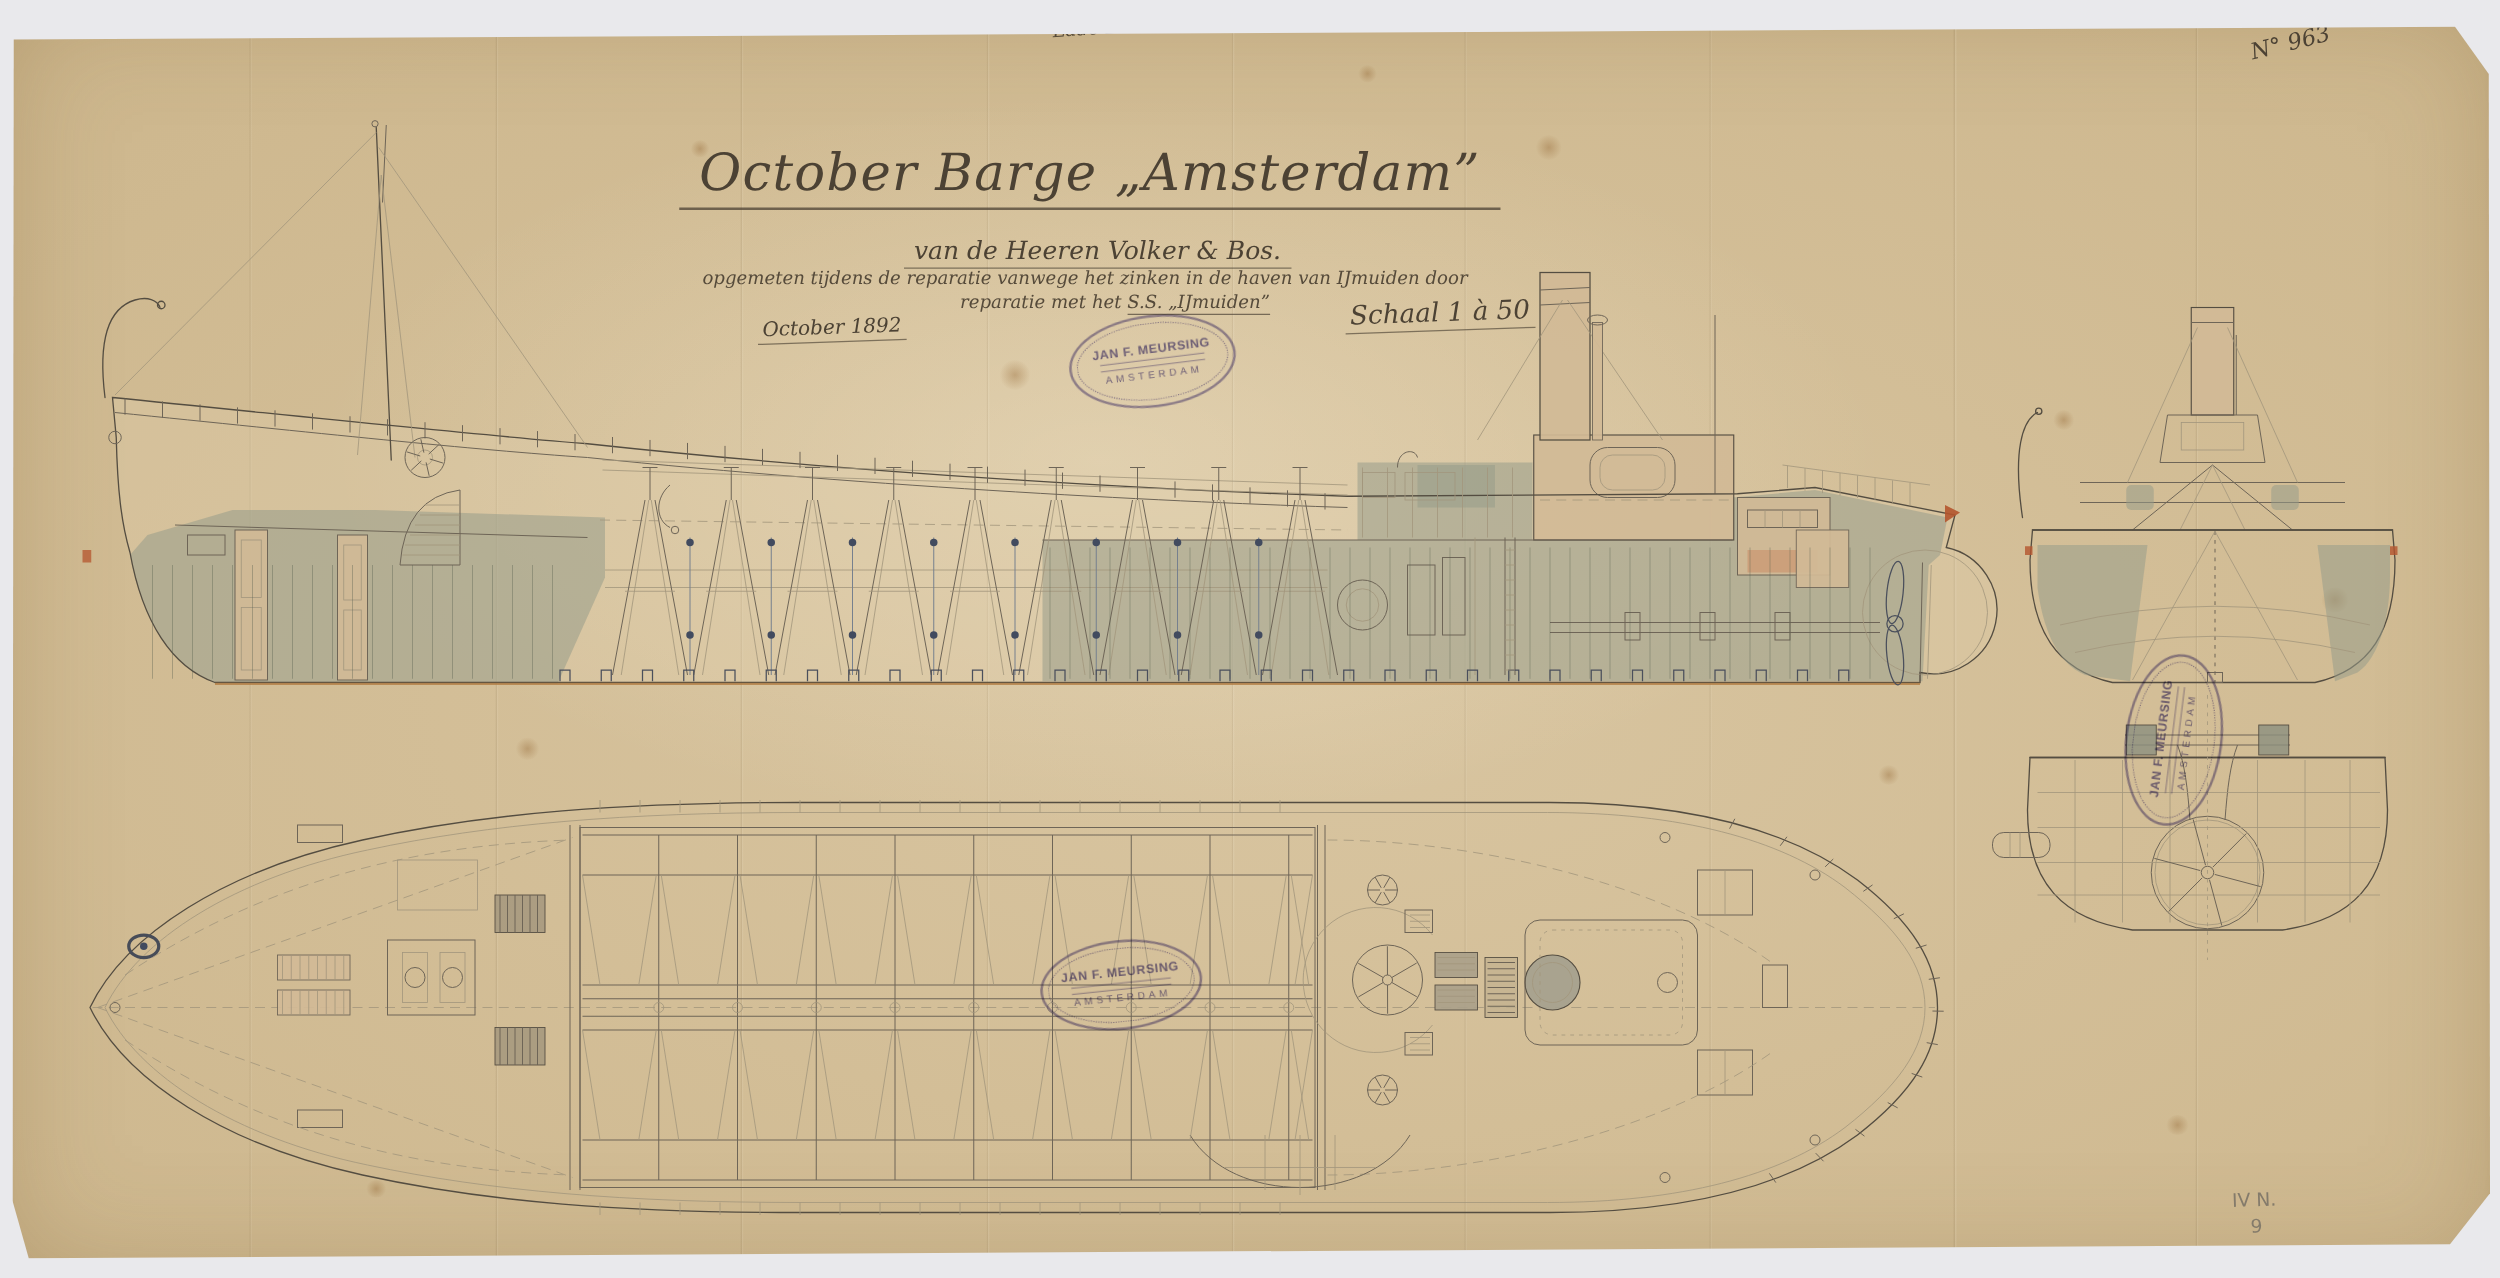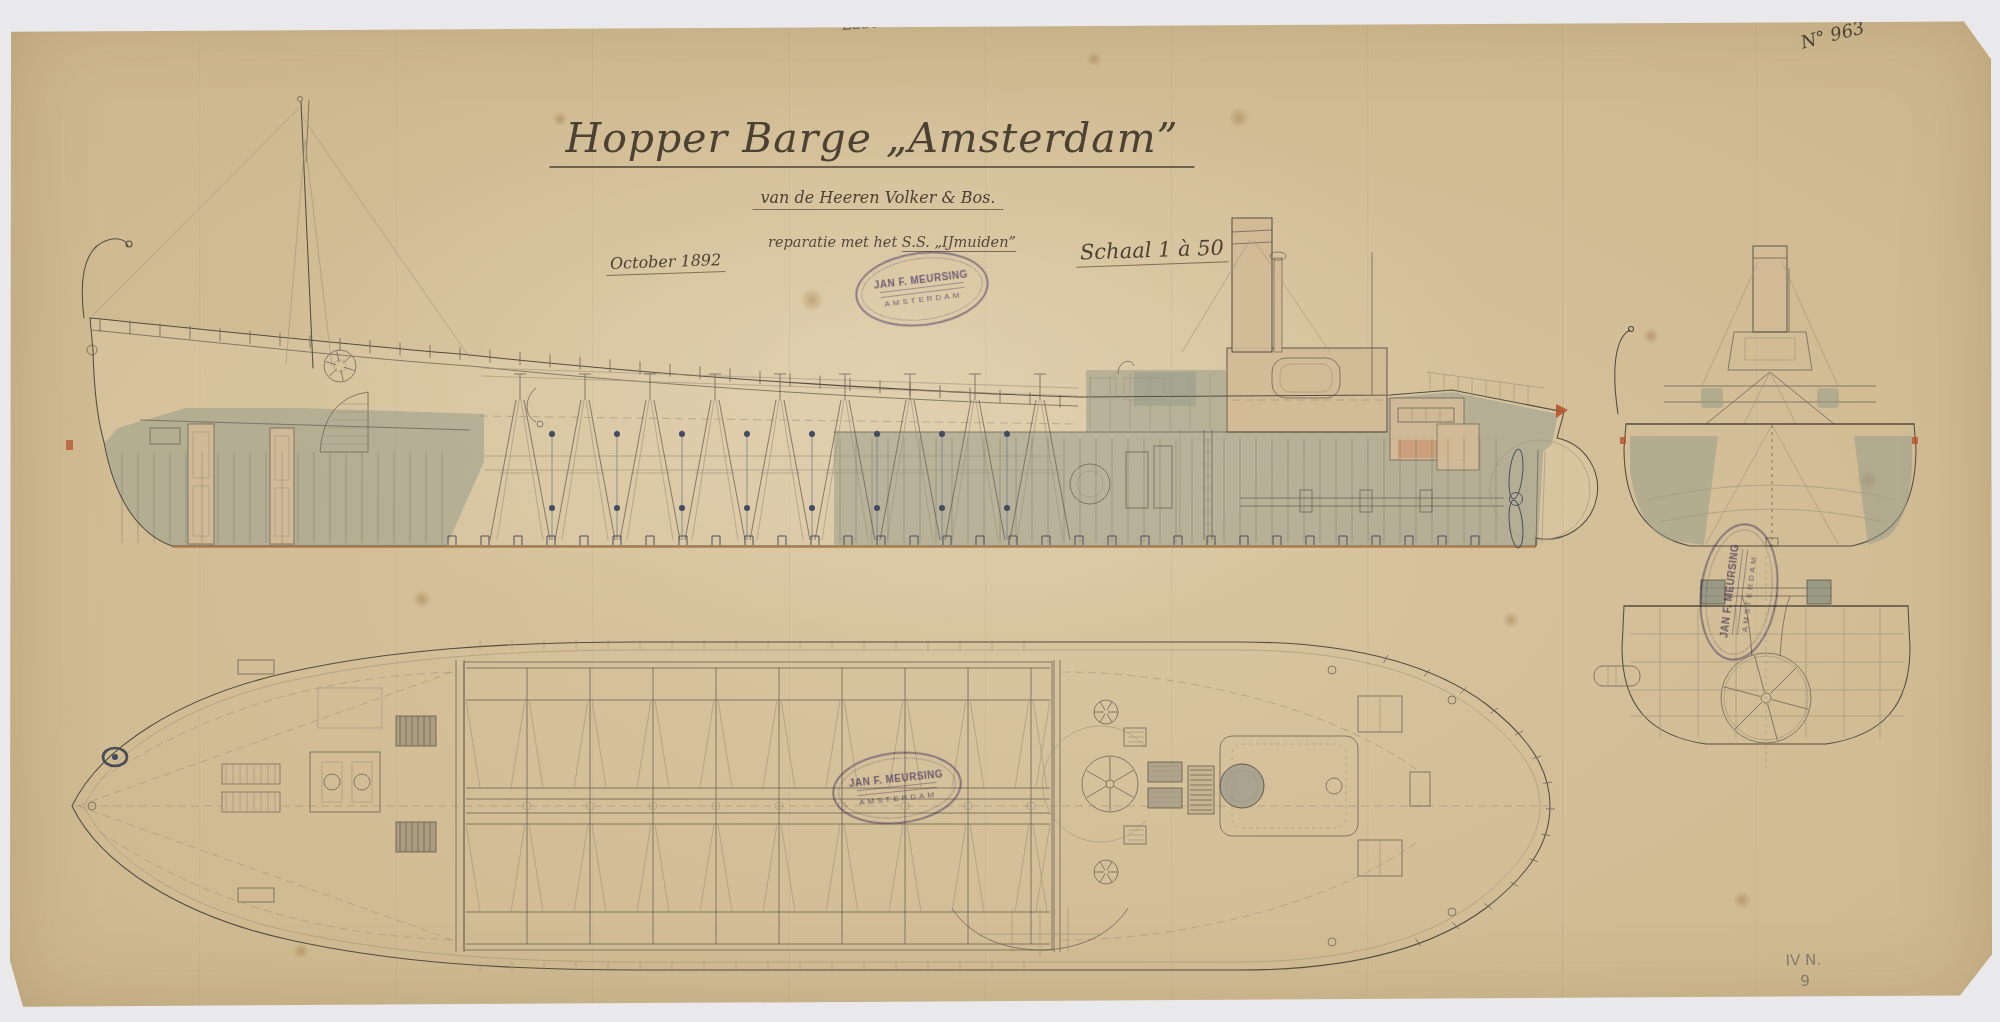--- a/index.html
+++ b/index.html
@@ -14,21 +14,21 @@
     clip-path:polygon(0.55% 3.1%, 98.2% 2.1%, 99.55% 5.8%, 99.6% 93.4%, 98.0% 97.4%, 1.15% 98.5%, 0.5% 94%);
     box-shadow:inset 0 0 95px rgba(118,88,44,.30), inset 0 0 12px rgba(118,88,44,.22);}
   .crease{position:absolute;top:0;height:100%;width:3px;pointer-events:none;
     background:linear-gradient(90deg, rgba(96,74,40,0) 0%, rgba(96,74,40,.10) 40%, rgba(255,252,240,.10) 60%, rgba(96,74,40,0) 100%);}
   .fox{position:absolute;border-radius:50%;pointer-events:none;
     background:radial-gradient(circle, rgba(146,100,48,.38), rgba(146,100,48,0) 70%);}
   
   .hw{position:absolute;color:#4c4234;font-style:italic;white-space:nowrap;}
   .title{transform:translateX(-50%);font-size:41px;letter-spacing:1px;
          border-bottom:2px solid rgba(76,66,52,.75);padding:0 16px 4px;}
-  .subtitle{transform:translateX(-50%);font-size:16px;border-bottom:1.3px solid rgba(76,66,52,.65);padding:0 8px 2px;}
+  .subtitle{transform:translateX(-50%);font-size:20px;border-bottom:1.3px solid rgba(76,66,52,.65);padding:0 8px 2px;}
   .desc{transform:translateX(-50%);font-size:14.5px;color:#554a3a;}
   .u{border-bottom:1.2px solid rgba(76,66,52,.7);padding-bottom:1px;}
   .note{border-bottom:1.3px solid rgba(76,66,52,.65);padding:0 4px 2px;}
   .pencil{position:absolute;font-family:"DejaVu Sans",sans-serif;color:#847b6b;font-size:15px;
           transform:rotate(-2deg);line-height:1.4;}
   
   .stamp{position:absolute;border:2.5px solid rgba(114,104,174,.78);border-radius:50%;
     display:flex;flex-direction:column;align-items:center;justify-content:center;
     color:rgba(92,82,158,.92);mix-blend-mode:multiply;opacity:.85;filter:blur(.3px);}
   .stamp::before{content:"";position:absolute;inset:4px;border:1.5px dotted rgba(114,104,174,.85);border-radius:50%;}
@@ -760,22 +760,25 @@
             <line x1="1128" y1="742" x2="1144" y2="742" class="lt"></line>
             <line x1="1128" y1="830" x2="1144" y2="830" class="lt"></line>
             <line x1="1128" y1="835" x2="1144" y2="835" class="lt"></line>
             <line x1="1128" y1="840" x2="1144" y2="840" class="lt"></line>
           </g>
       </g>
     </svg>
 
     <div class="hw" style="left:842px;top:14px;font-size:15px;transform:rotate(-4deg);color:#564a38">Lade 2</div>
     <div class="hw" style="left:1800px;top:24px;font-size:18px;transform:rotate(-14deg)">N° 963</div>
-    <div class="hw title" style="left:872px;top:114px">Hopper Barge „Amsterdam”</div>
+    <div class="hw title" style="left:872px;top:114px">October Barge „Amsterdam”</div>
     <div class="hw subtitle" style="left:878px;top:188px">van de Heeren Volker &amp; Bos.</div>
+    <div class="hw desc" style="left:868px;top:215px">
+      <span>opgemeten tijdens de reparatie vanwege het zinken in de haven van IJmuiden door</span>
+    </div>
     <div class="hw desc" style="left:892px;top:234px">
       <span>reparatie met het </span><span class="u">S.S. „IJmuiden”</span>
     </div>
     <div class="hw note" style="left:606px;top:252px;font-size:16px;transform:rotate(-2deg)">October 1892</div>
     <div class="hw note" style="left:1076px;top:238px;font-size:21px;transform:rotate(-2deg)">Schaal 1 à 50</div>
     <div class="pencil" style="left:1786px;top:950px">
       <div>IV N.</div>
       <div style="margin-left:14px">9</div>
     </div>
 

